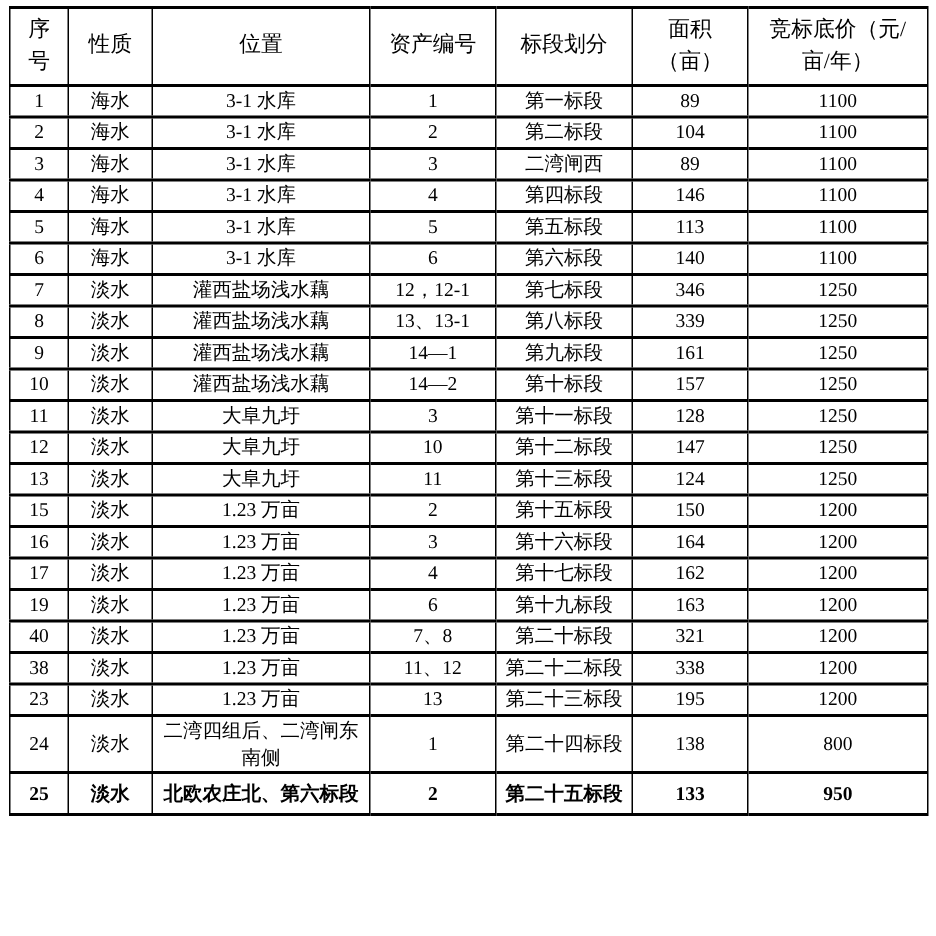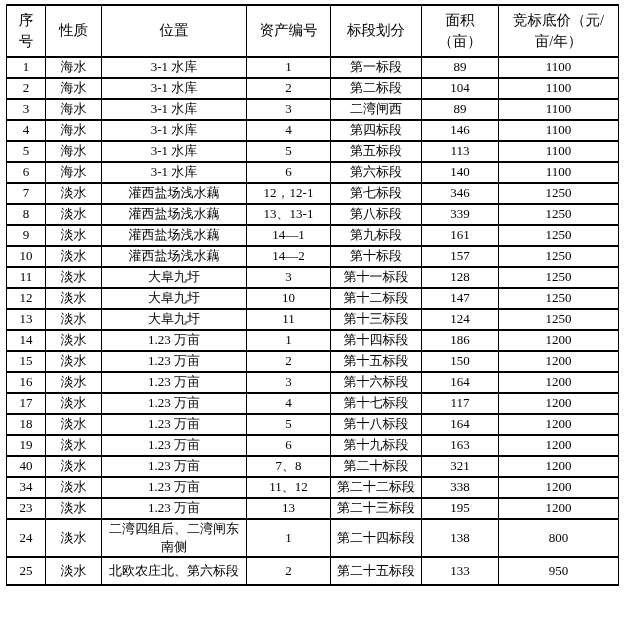--- a/index.html
+++ b/index.html
@@ -37,21 +37,21 @@
     font-size: 14.5px;
     line-height: 1.45;
     height: 50px;
   }
   table.bid-table td {
     font-size: 13px;
     line-height: 1.4;
     height: 19px;
   }
   tr.row-tall td { height: 36px; }
-  tr.row-mid td { height: 26px; }
+  tr.row-mid td { height: 26px; font-weight: bold; }
 </style>
 </head>
 <body>
 
 <div class="page">
   <table class="bid-table">
     <colgroup>
       <col style="width:39px">
       <col style="width:56px">
       <col style="width:145px">
@@ -186,29 +186,20 @@
         <tr>
           <td>13</td>
           <td>淡水</td>
           <td>大阜九圩</td>
           <td>11</td>
           <td>第十三标段</td>
           <td>124</td>
           <td>1250</td>
         </tr>
         <tr>
-          <td>14</td>
-          <td>淡水</td>
-          <td>1.23 万亩</td>
-          <td>1</td>
-          <td>第十四标段</td>
-          <td>186</td>
-          <td>1200</td>
-        </tr>
-        <tr>
           <td>15</td>
           <td>淡水</td>
           <td>1.23 万亩</td>
           <td>2</td>
           <td>第十五标段</td>
           <td>150</td>
           <td>1200</td>
         </tr>
         <tr>
           <td>16</td>
@@ -218,30 +209,21 @@
           <td>第十六标段</td>
           <td>164</td>
           <td>1200</td>
         </tr>
         <tr>
           <td>17</td>
           <td>淡水</td>
           <td>1.23 万亩</td>
           <td>4</td>
           <td>第十七标段</td>
-          <td>117</td>
-          <td>1200</td>
-        </tr>
-        <tr>
-          <td>18</td>
-          <td>淡水</td>
-          <td>1.23 万亩</td>
-          <td>5</td>
-          <td>第十八标段</td>
-          <td>164</td>
+          <td>162</td>
           <td>1200</td>
         </tr>
         <tr>
           <td>19</td>
           <td>淡水</td>
           <td>1.23 万亩</td>
           <td>6</td>
           <td>第十九标段</td>
           <td>163</td>
           <td>1200</td>
@@ -249,21 +231,21 @@
         <tr>
           <td>40</td>
           <td>淡水</td>
           <td>1.23 万亩</td>
           <td>7、8</td>
           <td>第二十标段</td>
           <td>321</td>
           <td>1200</td>
         </tr>
         <tr>
-          <td>34</td>
+          <td>38</td>
           <td>淡水</td>
           <td>1.23 万亩</td>
           <td>11、12</td>
           <td>第二十二标段</td>
           <td>338</td>
           <td>1200</td>
         </tr>
         <tr>
           <td>23</td>
           <td>淡水</td>

